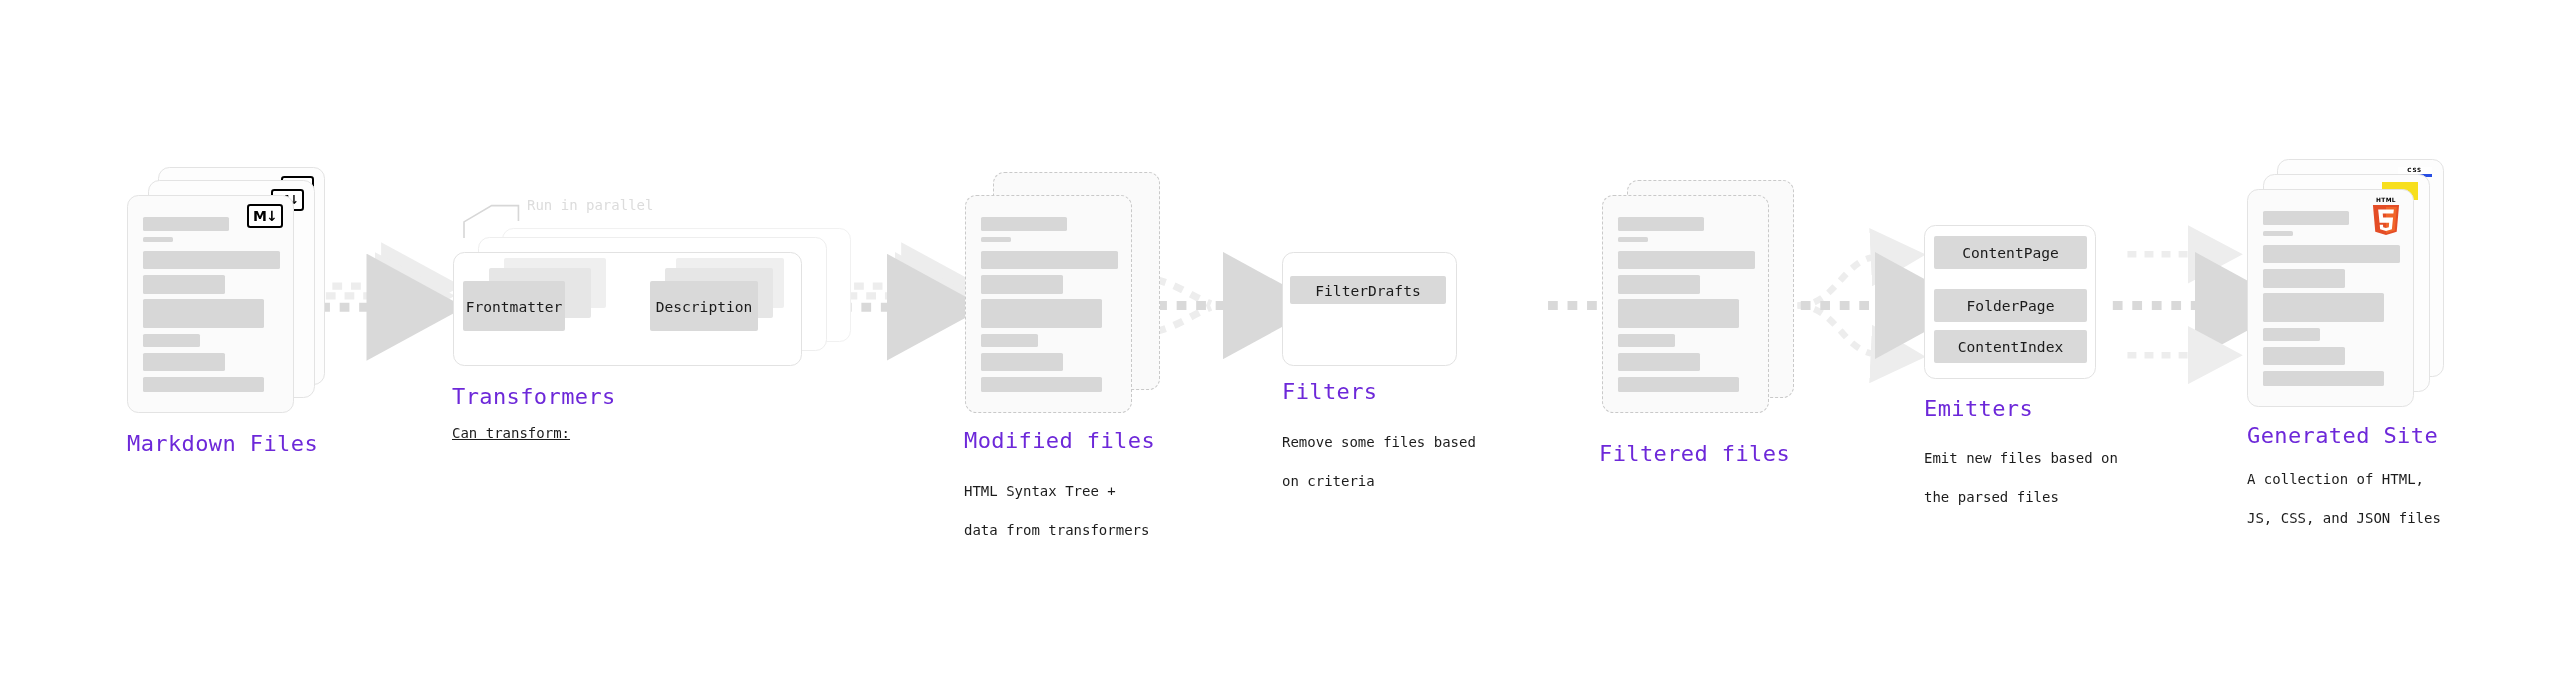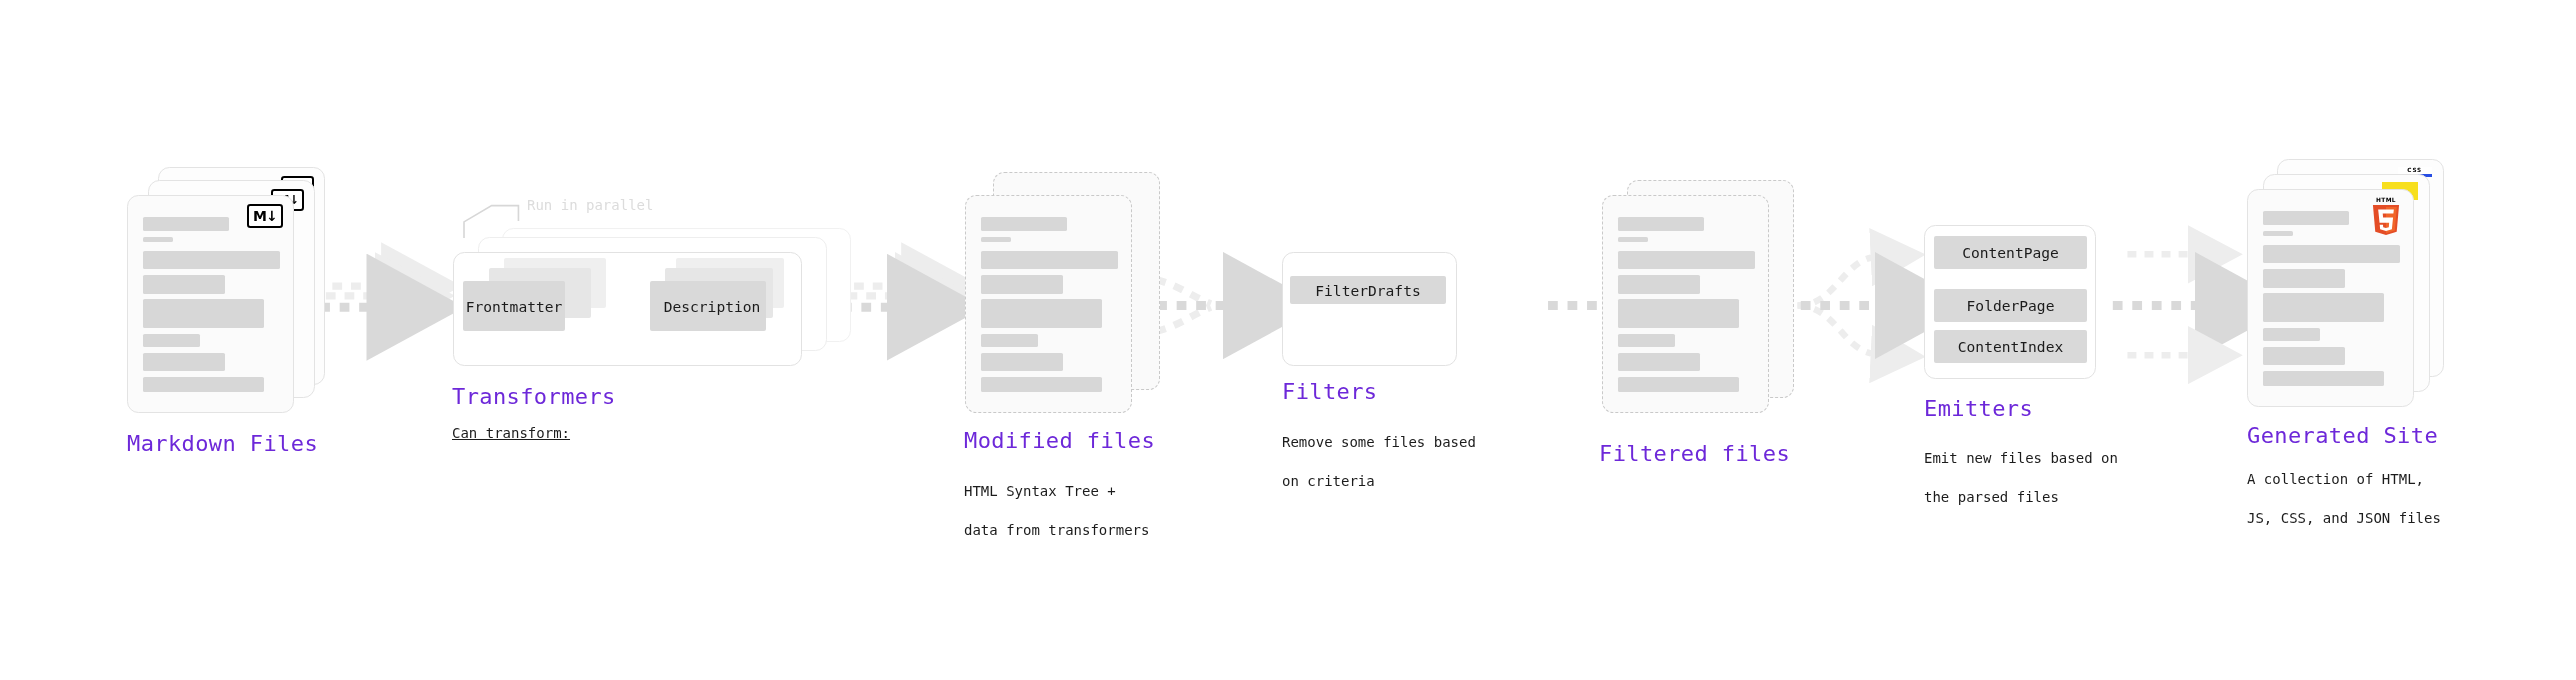--- a/index.html
+++ b/index.html
@@ -208,21 +208,21 @@
     <div class="groupbox" style="left:502px;top:228px;width:349px;height:114px;border-color:#f1f1f1;"></div>
     <div class="groupbox" style="left:478px;top:237px;width:349px;height:114px;border-color:#eeeeee;"></div>
     <div class="groupbox" style="left:453px;top:252px;width:349px;height:114px;"></div>
 
     <div class="chip ghost2" style="left:504px;top:258px;width:102px;height:50px;"></div>
     <div class="chip ghost1" style="left:489px;top:268px;width:102px;height:50px;"></div>
     <div class="chip" style="left:463px;top:281px;width:102px;height:50px;">Frontmatter</div>
 
     <div class="chip ghost2" style="left:676px;top:258px;width:108px;height:50px;"></div>
     <div class="chip ghost1" style="left:665px;top:268px;width:108px;height:50px;"></div>
-    <div class="chip" style="left:650px;top:281px;width:108px;height:50px;padding-left:8px;">Description</div>
+    <div class="chip" style="left:650px;top:281px;width:108px;height:50px;">Description</div>
 
     <div class="parallel-label" style="left:527px;top:197px;">Run in parallel</div>
 
     <div class="cap-title" style="left:452px;top:384px;">Transformers</div>
 
     <div class="cap-sub" style="left:452px;top:404px;text-decoration:underline;">
       <span class="b">Can transform:</span>
     </div>
   </div>
 

